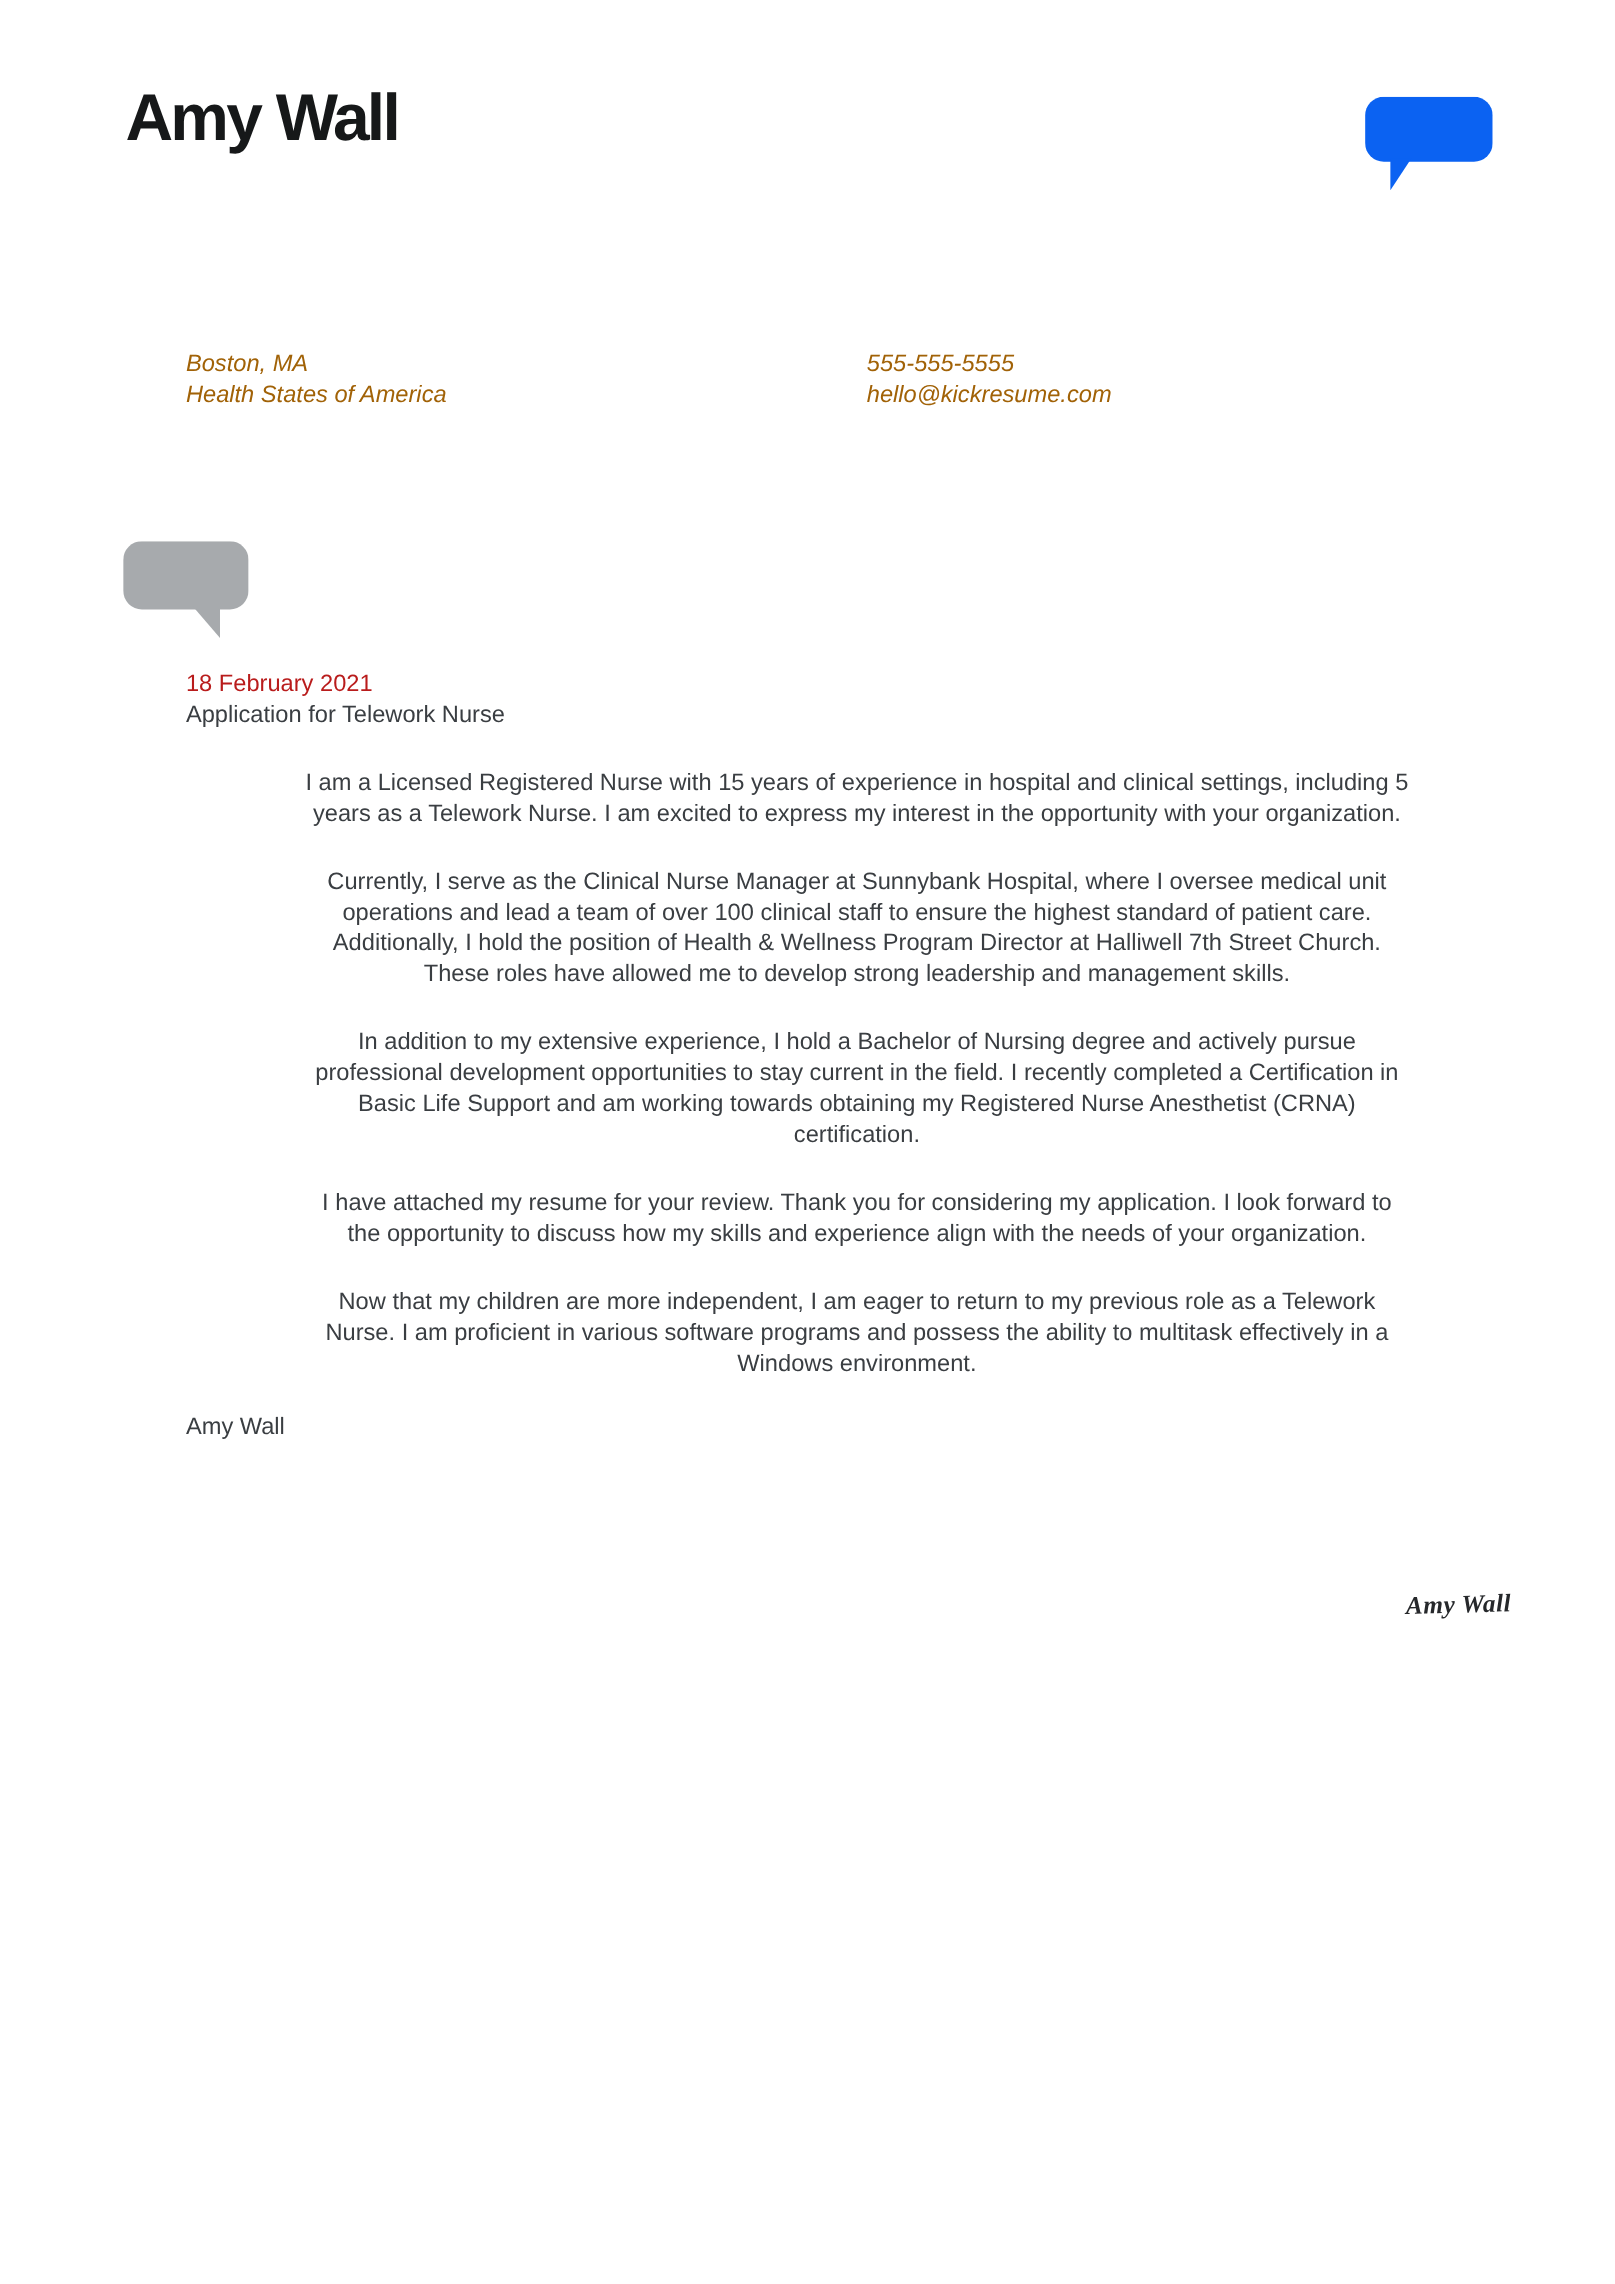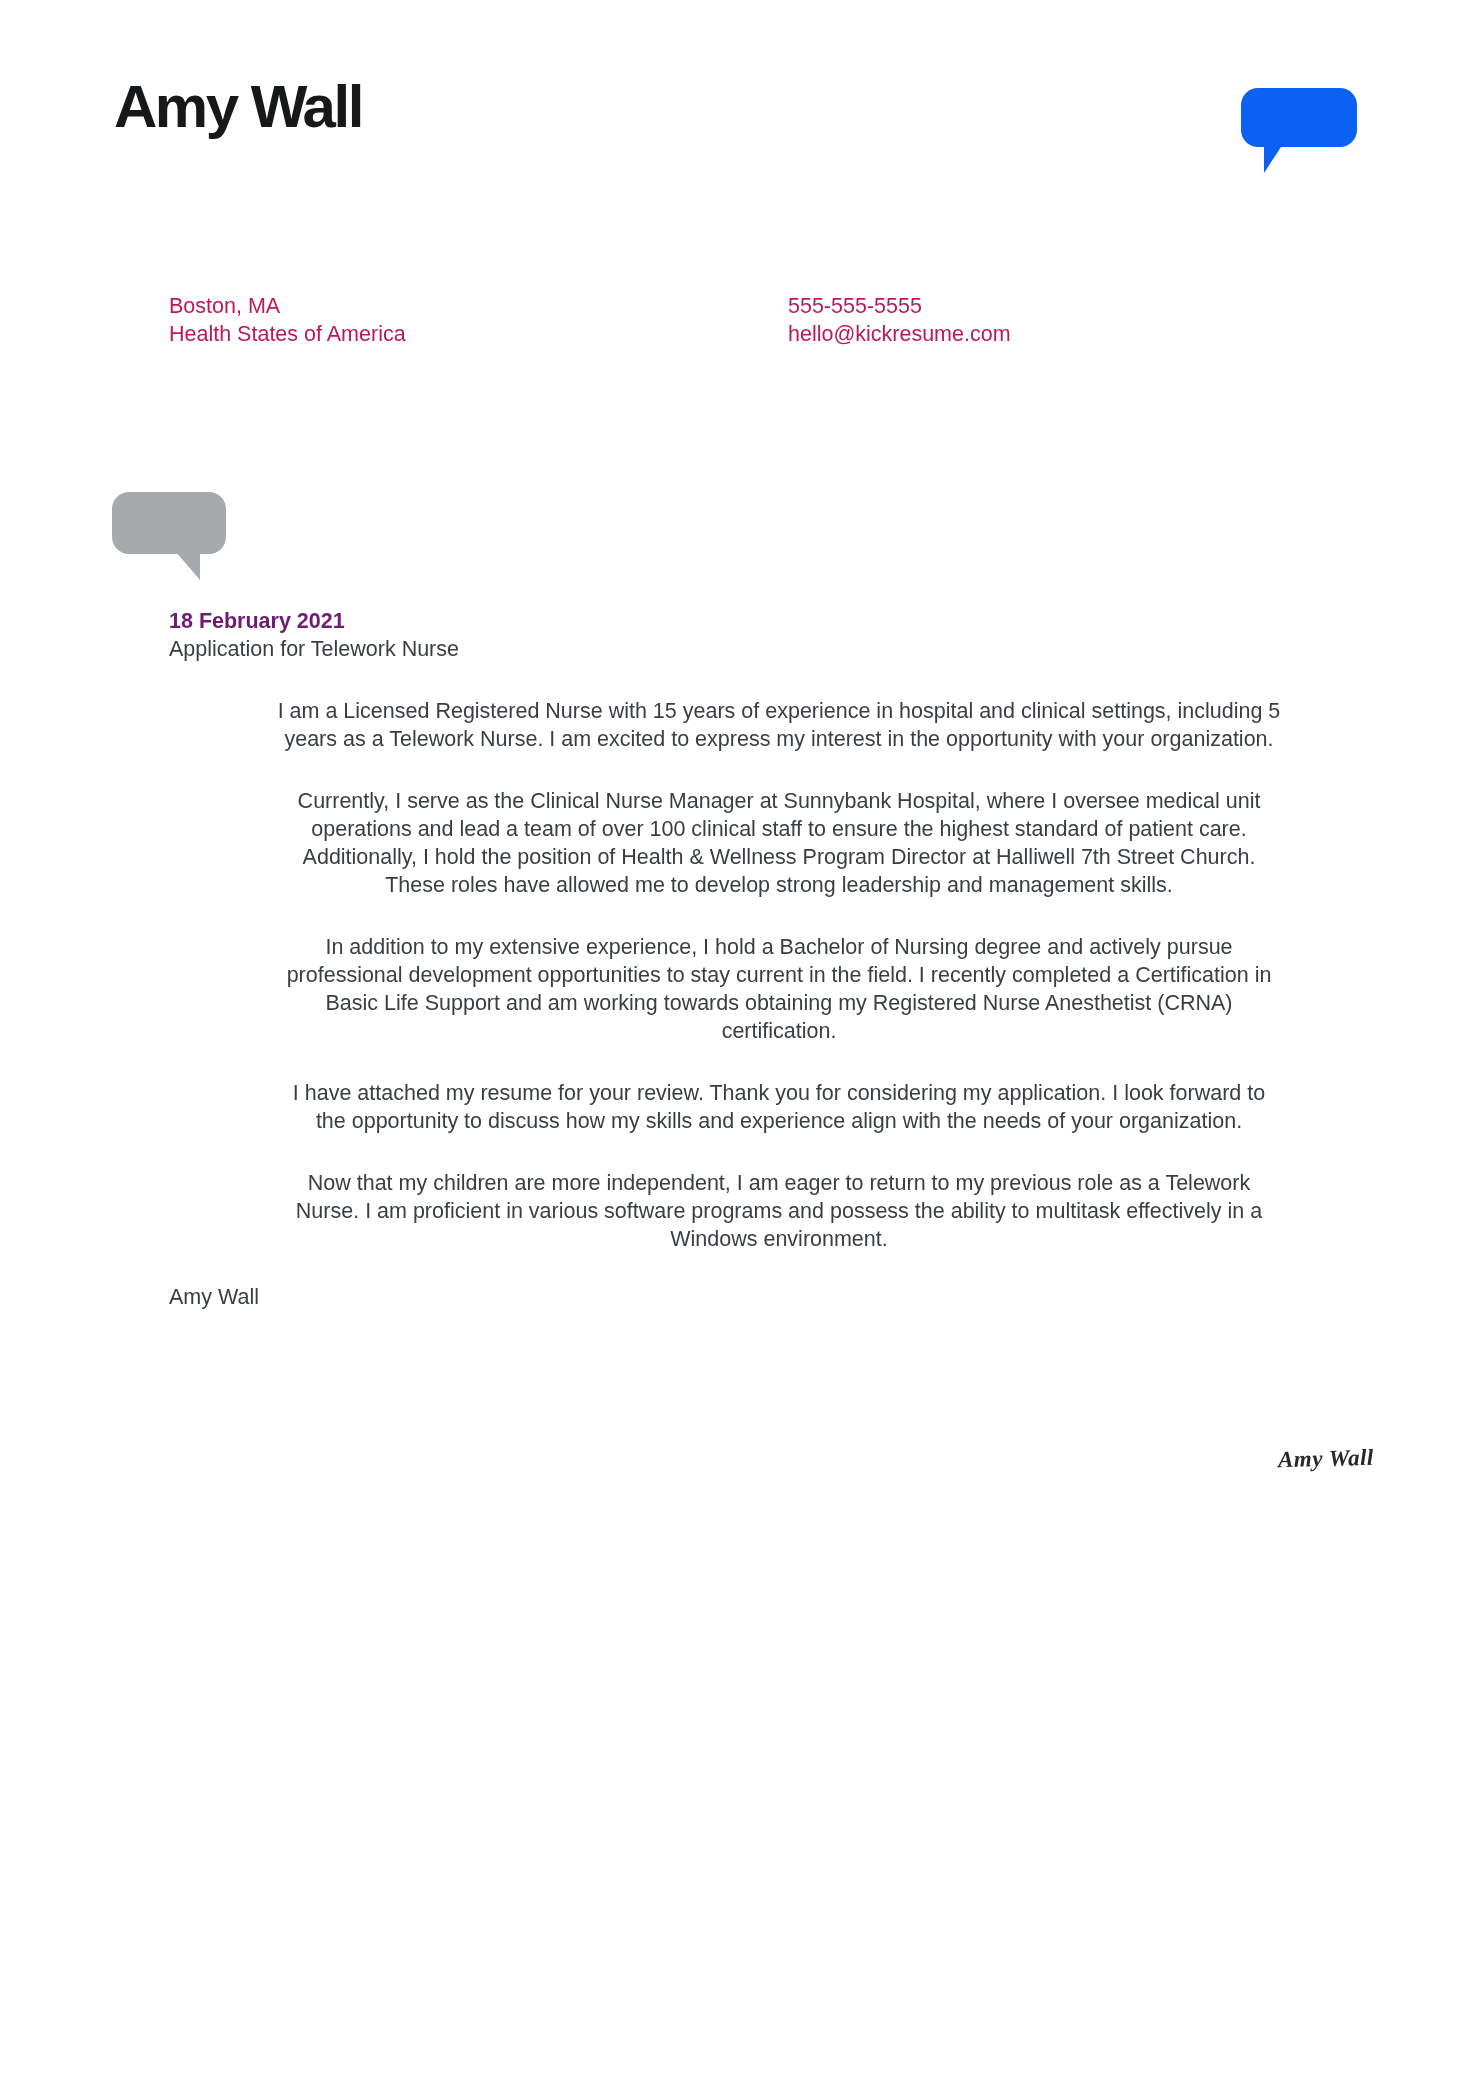--- a/index.html
+++ b/index.html
@@ -21,39 +21,40 @@
     font-size: 60px;
     font-weight: 800;
     letter-spacing: -2.5px;
     color: #161819;
     white-space: nowrap;
   }
   .bubble-blue { position: absolute; left: 1241px; top: 88px; width: 116px; height: 86px; }
   .bubble-gray { position: absolute; left: 112px;  top: 492px; width: 114px; height: 89px; }
   .contact-col {
     position: absolute;
-    top: 292px;
+    top: 316px;
     font-size: 21.5px;
     line-height: 28px;
-    color: #be185d;
+    color: #a16207;
     white-space: nowrap;
+    font-style: italic;
   }
   .contact-left  { left: 169px; }
   .contact-right { left: 788px; }
   .letter {
     position: absolute;
     left: 169px;
     top: 607px;
     width: 1220px;
     font-size: 21.5px;
     line-height: 28px;
     color: #3a3e42;
   }
   .letter p { margin: 0; white-space: pre-line; }
-  .letter-date { font-weight: 700; color: #701a75; }
+  .letter-date { font-weight: 400; color: #b91c1c; }
   .letter-subject { margin: 0; }
   .letter-salutation { margin-top: 30px; }
   .letter-paragraph { margin-top: 34px !important; text-align: center; }
   .letter-closing-block { margin-top: 30px; }
   .signature {
     position: absolute;
     left: 1278px;
     top: 1446px;
     font-family: "Liberation Serif", serif;
     font-style: italic;

